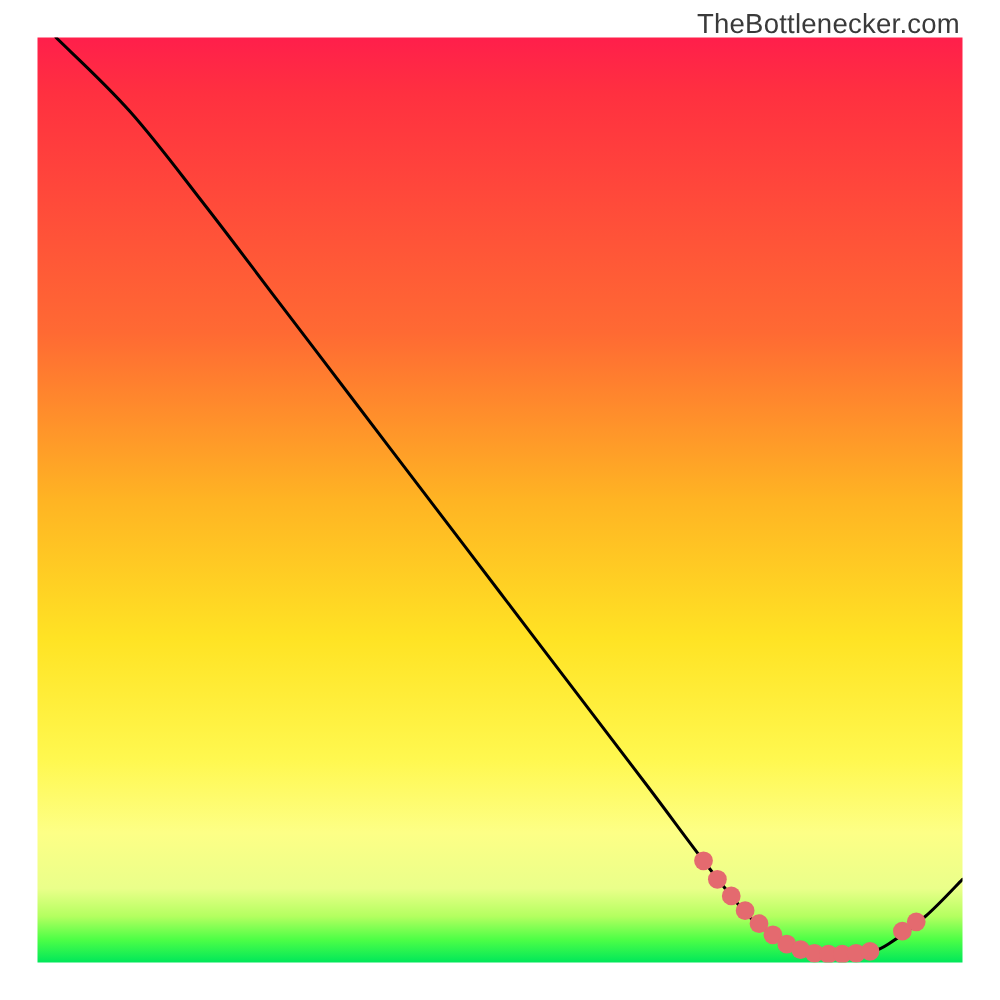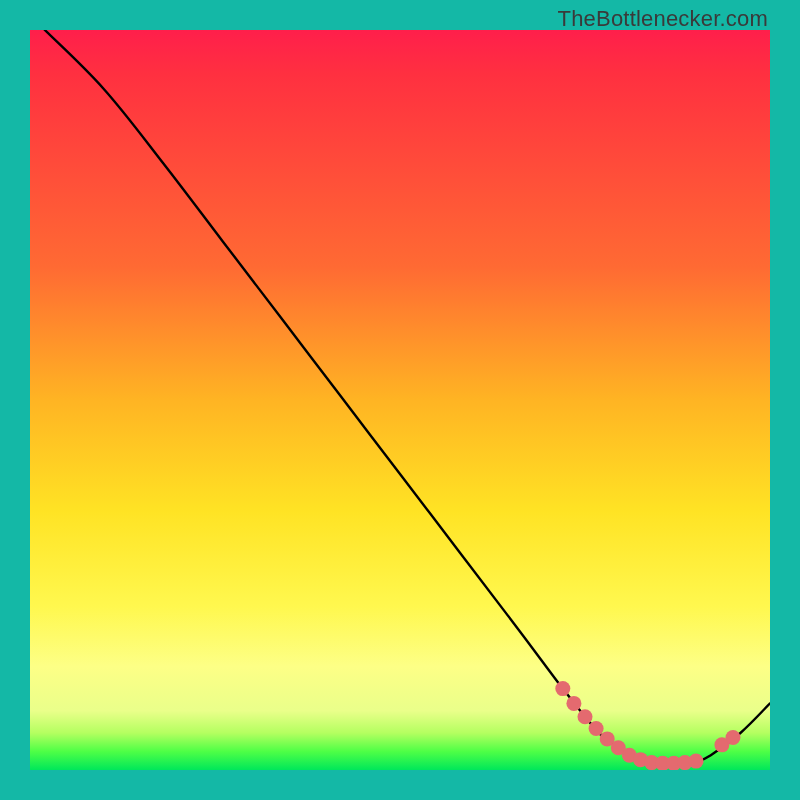--- a/index.html
+++ b/index.html
@@ -8,21 +8,21 @@
     width: 800px;
     height: 800px;
     background: #000;
     overflow: hidden;
     font-family: Arial, Helvetica, sans-serif;
   }
   .outer {
     position: relative;
     width: 800px;
     height: 800px;
-    background: #14b8a6;
+    background: #ffffff;
   }
   .plot-area {
     position: absolute;
     left: 30px;
     top: 30px;
     width: 740px;
     height: 740px;
     
     background: linear-gradient(
       to bottom,

